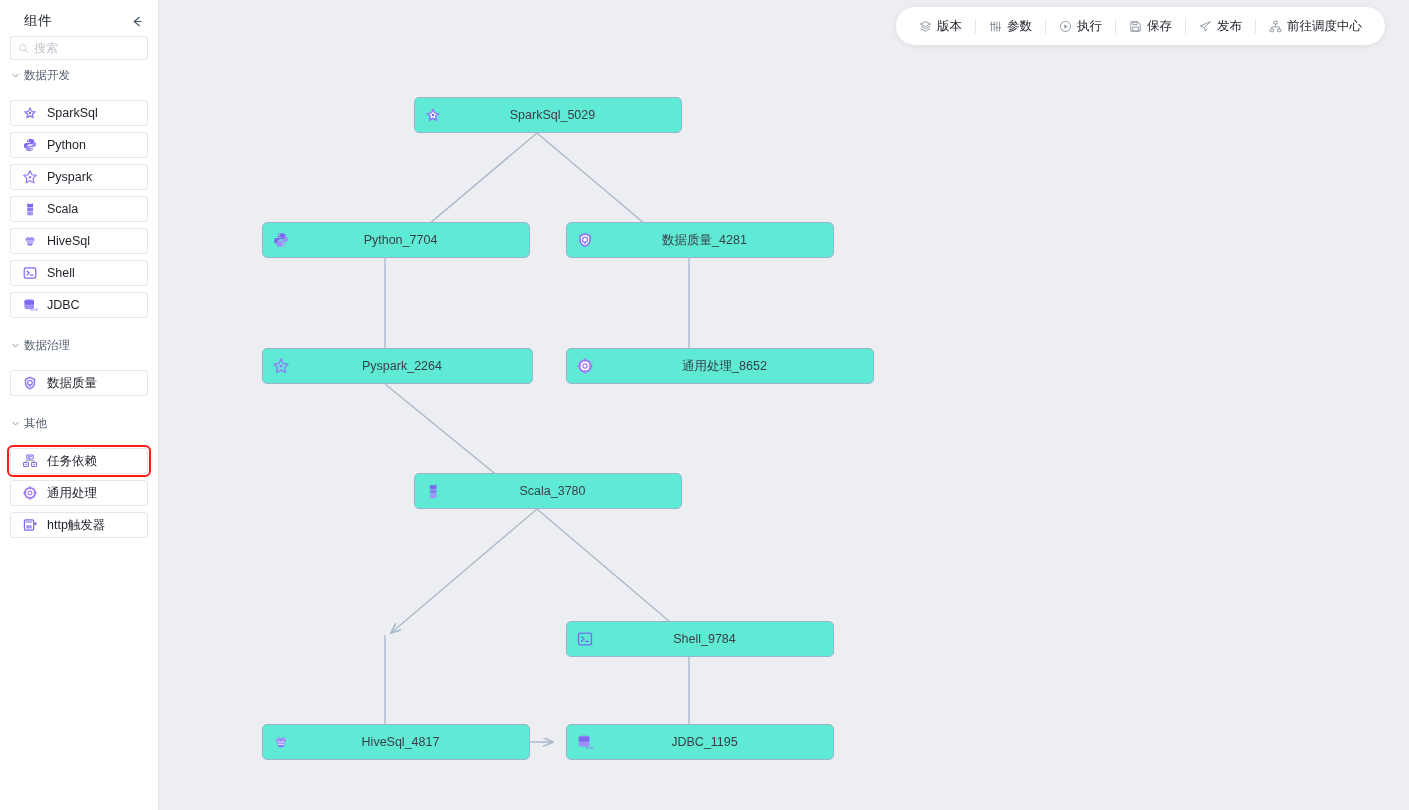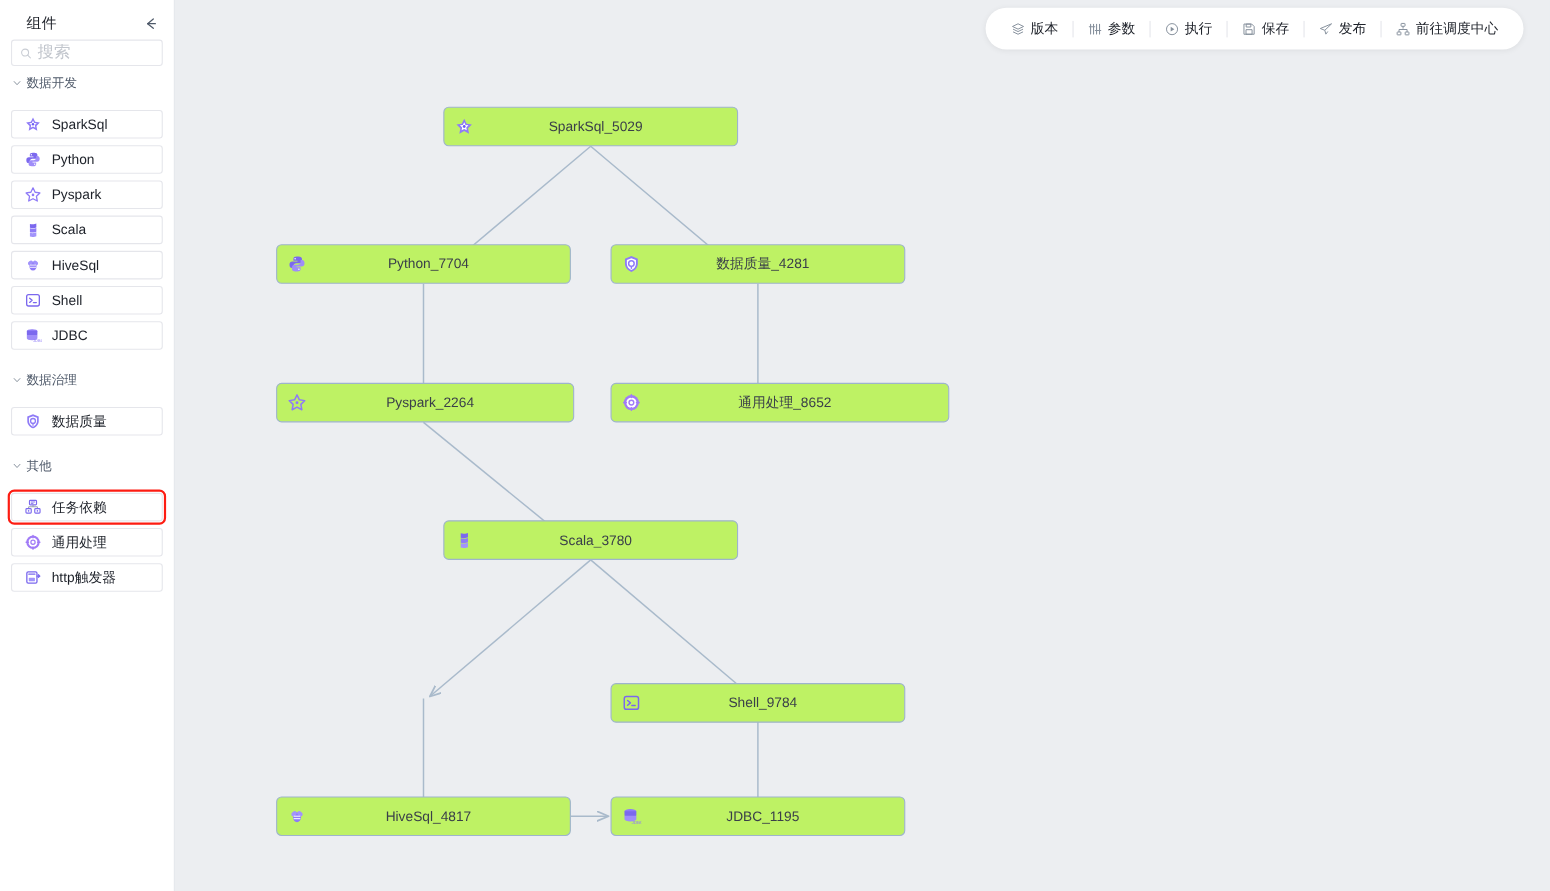--- a/index.html
+++ b/index.html
@@ -31,23 +31,23 @@
     color: #4e5969;
   }
   .search-wrap { padding: 0 10px; }
   .search-box {
     height: 24px; border: 1px solid #e5e6eb; border-radius: 3px;
     display: flex; align-items: center; gap: 5px; padding: 0 7px;
     background: #fff;
   }
   .search-box .mag { flex: 0 0 auto; color: #c9cdd4; display:flex; }
   .search-input {
-    border: none; outline: none; font-size: 15px; width: 100%;
+    border: none; outline: none; font-size: 12px; width: 100%;
     color: #86909c; background: transparent;
-    font-family: Liberation Mono, monospace;
+    font-family: Liberation Sans, sans-serif;
   }
   .search-input::placeholder { color: #c2c6cd; }
 
   .group-head {
     display: flex; align-items: center; gap: 4px;
     padding: 8px 10px 5px 11px;
     font-size: 11.5px; color: #4e5969; cursor: pointer;
   }
   .group-head .chev {
     width: 9px; height: 9px; display:flex; align-items:center; justify-content:center;
@@ -71,26 +71,27 @@
   
   .canvas {
     position: relative; flex: 1; height: 810px;
     background: #eceef1; overflow: hidden;
   }
   svg.edges { position: absolute; inset: 0; width: 100%; height: 100%; pointer-events: none; }
 
   .node {
     position: absolute;
     height: 36px;
-    background: #bef264;
+    background: #5eead4;
     border: 1px solid #9eb4cc;
     border-radius: 5px;
     display: flex; align-items: center;
     cursor: pointer;
     z-index: 2;
+    margin-left: 11px;
   }
   .node .nico { margin-left: 9px; width: 18px; height: 18px; display:flex; align-items:center; justify-content:center; flex:0 0 18px;}
   .node .nlabel {
     flex: 1; text-align: center; font-size: 12.5px; color: #3a3f49;
     margin-left: -18px; padding: 0 6px; white-space: nowrap; overflow: hidden;
   }
 
   
   .toolbar {
     position: absolute; top: 7px; right: 24px;

